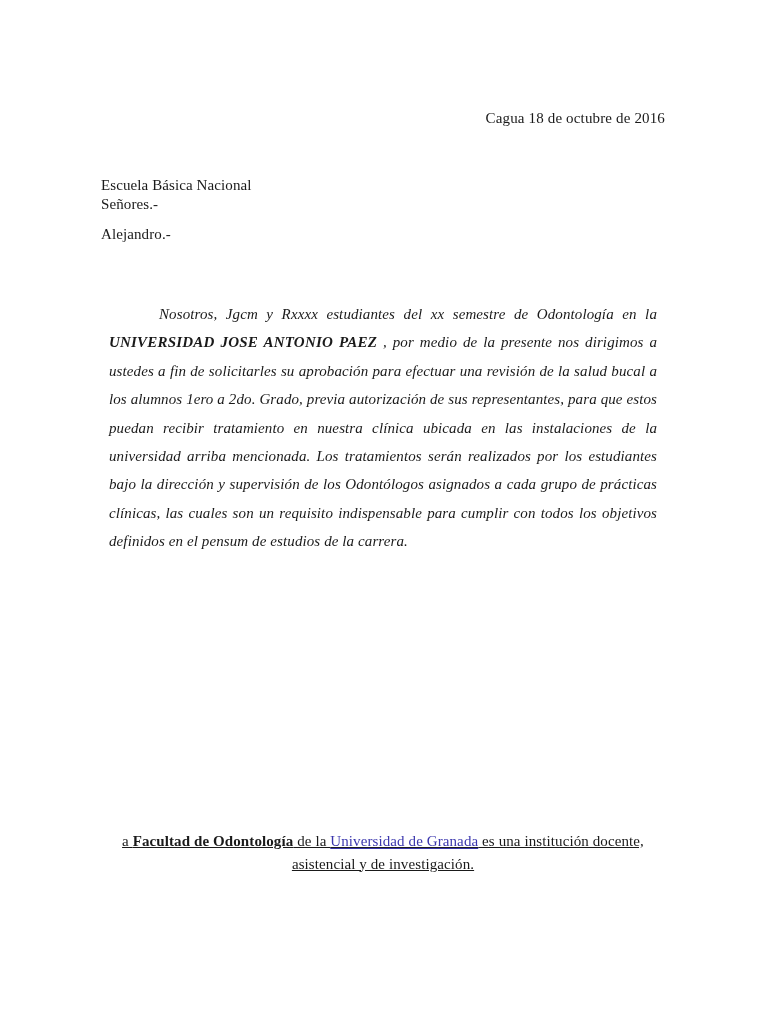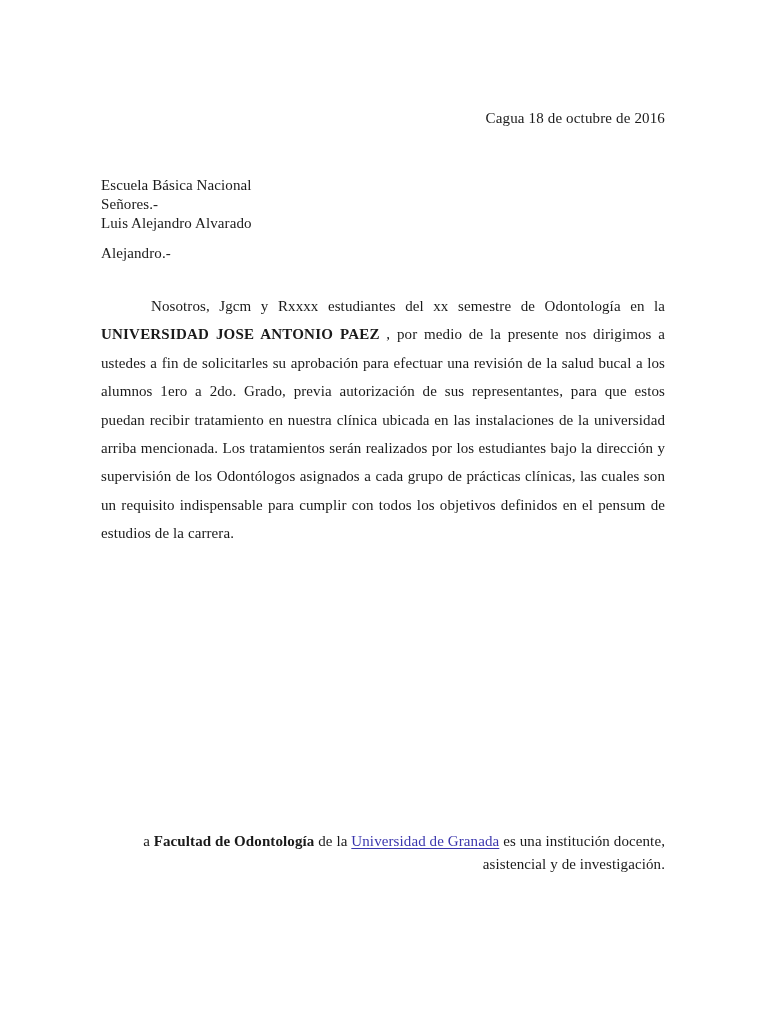--- a/index.html
+++ b/index.html
@@ -55,39 +55,41 @@
     left: 101px;
     top: 292px;
     width: 564px;
     font-size: 15px;
     line-height: 28.4px;
     text-align: justify;
     text-justify: inter-word;
     letter-spacing: 0.1px;
   }
   .body-block p {
-    margin: 0;
+    margin: 8px;
     text-indent: 50px;
     text-align: justify;
+    font-style: italic;
   }
   .bold-caps {
     font-weight: bold;
     letter-spacing: 0.2px;
   }
 
   
   .bottom-block {
     position: absolute;
     left: 101px;
     top: 830px;
     width: 564px;
     font-size: 15px;
     line-height: 22.5px;
     letter-spacing: 0.1px;
-    text-align: right;
+    text-align: center;
+    text-decoration: underline;
   }
   .bottom-block p { margin: 0; }
   .bottom-block .gap { height: 22px; }
   .strong { font-weight: bold; }
   .link {
     color: #3a36ad;
     text-decoration: underline;
     text-underline-offset: 1.5px;
     cursor: pointer;
   }
@@ -95,21 +97,20 @@
 </head>
 <body>
 
 <div class="page">
 
   <div class="date-line">Cagua 18 de octubre de 2016</div>
 
   <div class="addressee">
     <div class="line">Escuela Básica Nacional</div>
     <div class="line">Señores.-</div>
-    <div class="line">Luis Alejandro Alvarado</div>
     <div class="spacer"></div>
     <div class="line">Alejandro.-</div>
   </div>
 
   <div class="body-block">
 
     <p><span>Nosotros,   Jgcm y Rxxxx    estudiantes del   xx   semestre de Odontología en   la </span><span class="bold-caps">UNIVERSIDAD JOSE ANTONIO PAEZ</span><span> ,   por  medio de la presente  nos dirigimos  a ustedes  a fin de solicitarles su  aprobación para efectuar una revisión de la salud bucal a los alumnos  1ero  a 2do.  Grado,  previa   autorización  de  sus  representantes,  para  que  estos  puedan   recibir tratamiento en nuestra clínica ubicada en las instalaciones de la universidad arriba  mencionada. Los tratamientos serán realizados por los estudiantes bajo la dirección y supervisión de los Odontólogos asignados a cada grupo de prácticas clínicas, las cuales son un requisito indispensable para cumplir con todos los objetivos definidos en el pensum de estudios de la carrera.</span></p>
 
 
   </div>

